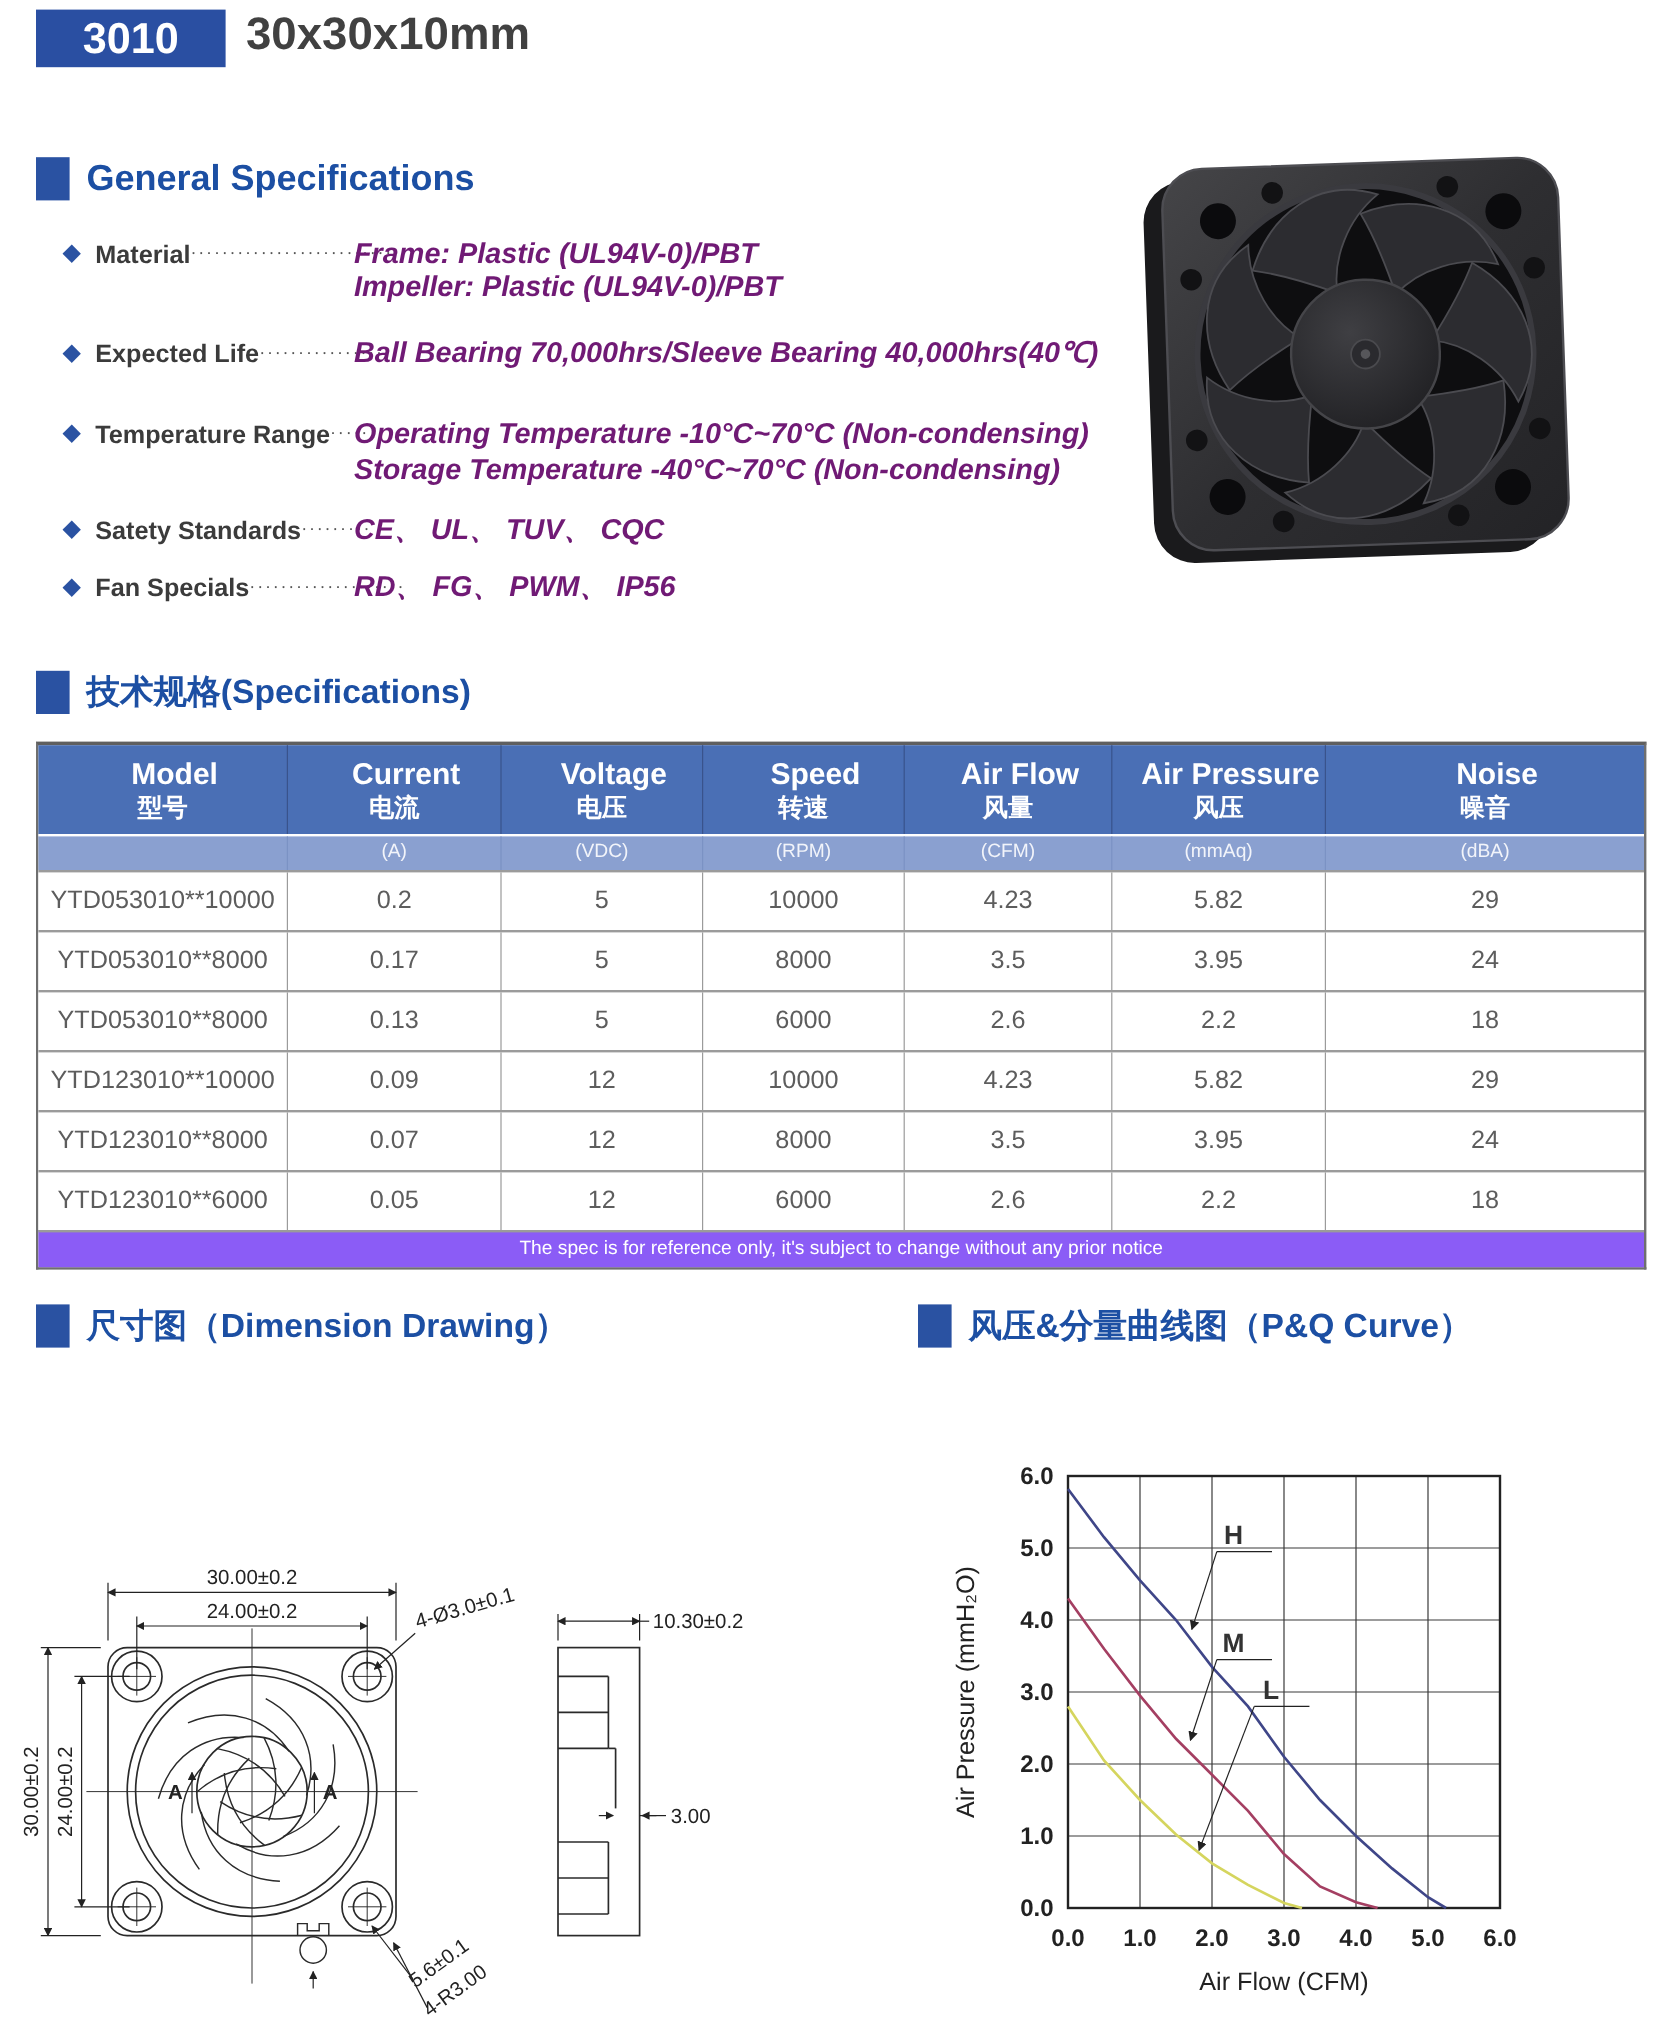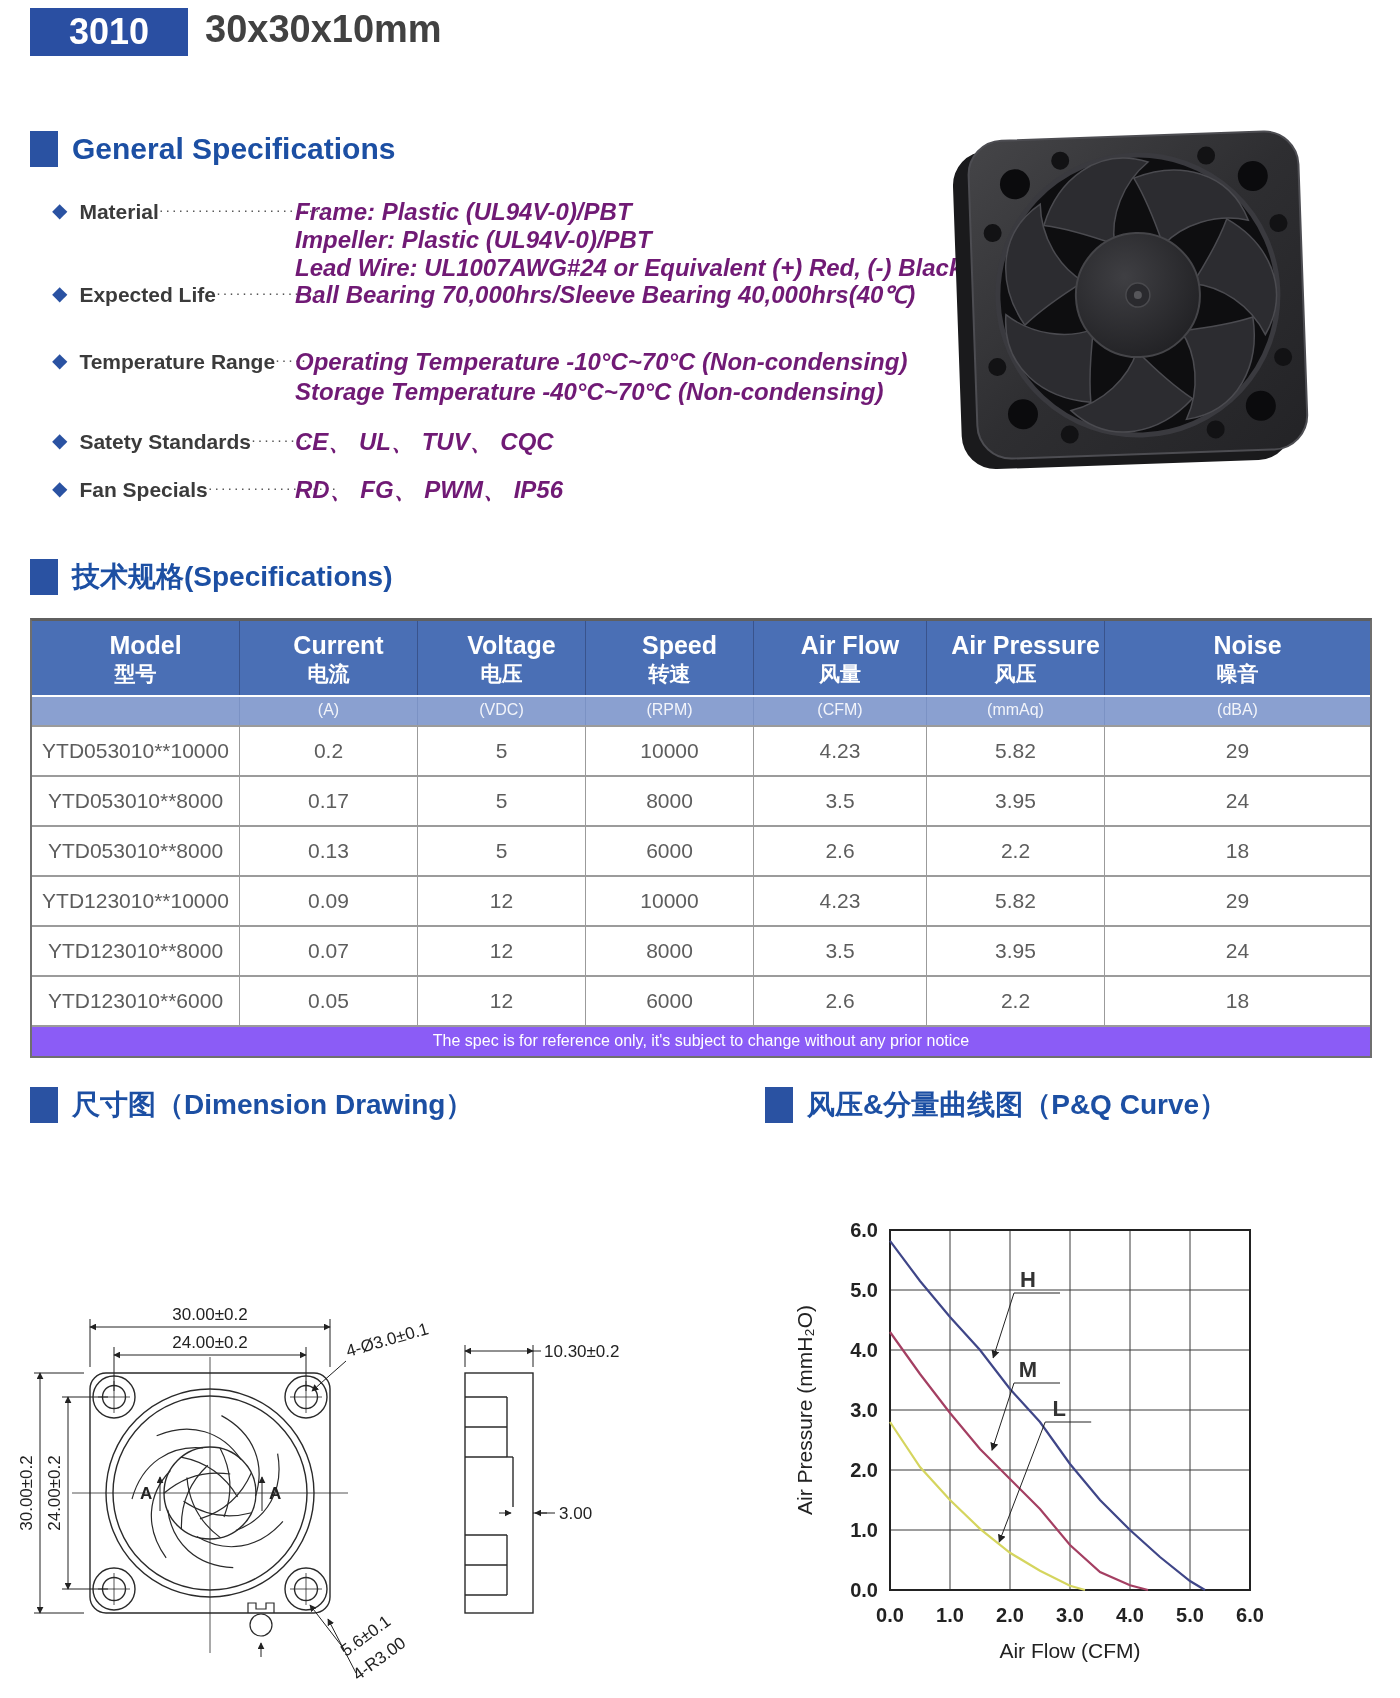--- a/index.html
+++ b/index.html
@@ -60,21 +60,20 @@
   <div class="sec-head" style="left:30px;top:131px;">
     <span class="sq"></span>
     <span class="sec-title">General Specifications</span>
   </div>
 
   <div class="gs-item" style="top:198px;">
     <span class="diamond">◆</span><span class="gs-label">Material</span><span class="gs-leader">····························</span>
     <div class="gs-value">
       <div>Frame: Plastic (UL94V-0)/PBT</div>
       <div>Impeller: Plastic (UL94V-0)/PBT</div>
-      <div>Lead Wire: UL1007AWG#24 or Equivalent (+) Red, (-) Black</div>
     </div>
   </div>
   <div class="gs-item" style="top:281px;">
     <span class="diamond">◆</span><span class="gs-label">Expected Life</span><span class="gs-leader">··················</span>
     <div class="gs-value">
       <div>Ball Bearing 70,000hrs/Sleeve Bearing 40,000hrs(40℃)</div>
     </div>
   </div>
   <div class="gs-item" style="top:348px;">
     <span class="diamond">◆</span><span class="gs-label">Temperature Range</span><span class="gs-leader">·····</span>

